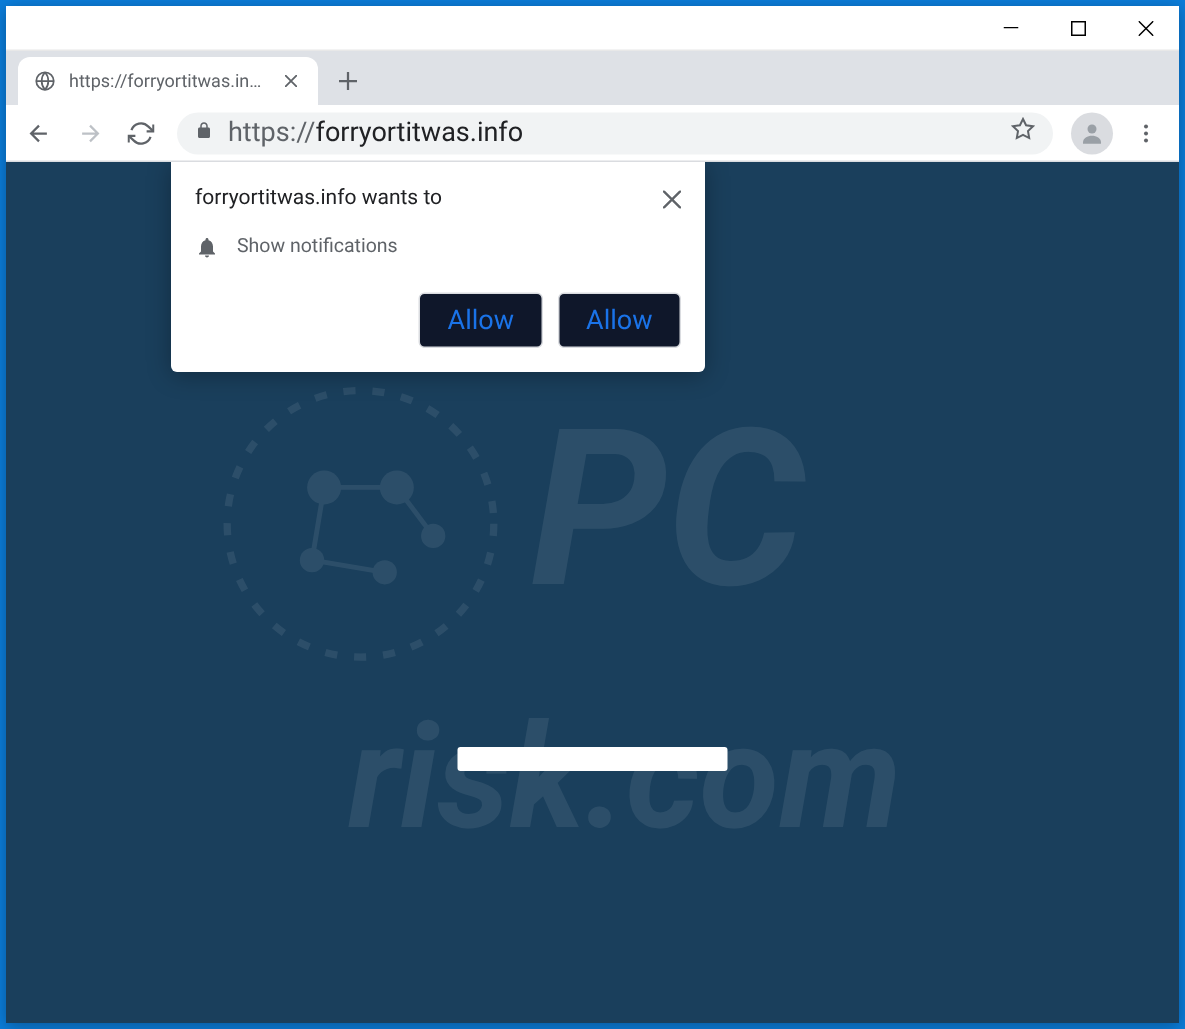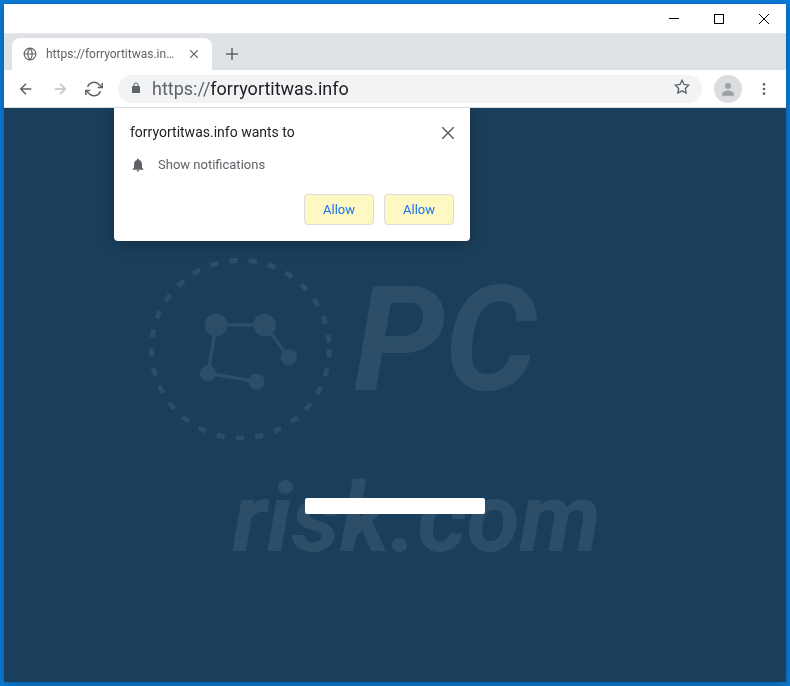--- a/index.html
+++ b/index.html
@@ -24,21 +24,21 @@
 .star { color: #5f6368; cursor: pointer; }
 .avatar { width: 28px; height: 28px; border-radius: 50%; background: #dadce0; display: flex; align-items: center; justify-content: center; cursor: pointer; margin: 0 4px; }
 .menu-dots { width: 32px; height: 32px; display: flex; align-items: center; justify-content: center; cursor: pointer; border-radius: 50%; color: #5f6368; }
 .content { flex: 1; background: #1a3f5c; position: relative; overflow: hidden; }
 .permission-popup { position: absolute; top: 0; left: 110px; width: 356px; background: #fff; border-radius: 0 0 4px 4px; box-shadow: 0 2px 16px rgba(0,0,0,0.3); padding: 16px; z-index: 10; }
 .popup-header { display: flex; justify-content: space-between; align-items: flex-start; }
 .popup-title { font-size: 14px; color: #202124; }
 .popup-close { cursor: pointer; color: #5f6368; }
 .popup-row { display: flex; gap: 12px; margin-top: 14px; font-size: 13px; color: #5f6368; }
 .popup-actions { display: flex; justify-content: flex-end; gap: 10px; margin-top: 18px; }
-.popup-btn { padding: 7px 18px; border: 1px solid #dadce0; border-radius: 4px; background: #fef9c3; color: #1a73e8; font-size: 13px; cursor: pointer; }
+.popup-btn { padding: 7px 18px; border: 1px solid #dadce0; border-radius: 4px; background: #0f172a; color: #1a73e8; font-size: 18px; cursor: pointer; }
 .progress-bar { position: absolute; top: 390px; left: 50%; transform: translateX(-50%); width: 180px; height: 16px; background: #fff; border-radius: 2px; }
 .watermark { position: absolute; top: 120px; left: 50px; right: 20px; bottom: 50px; opacity: 0.08; pointer-events: none; display: flex; align-items: center; justify-content: flex-end; }
 .watermark svg { width: 100%; height: 100%; }
 </style>
 </head>
 <body>
 
 <div class="window">
 
   <div class="titlebar">

